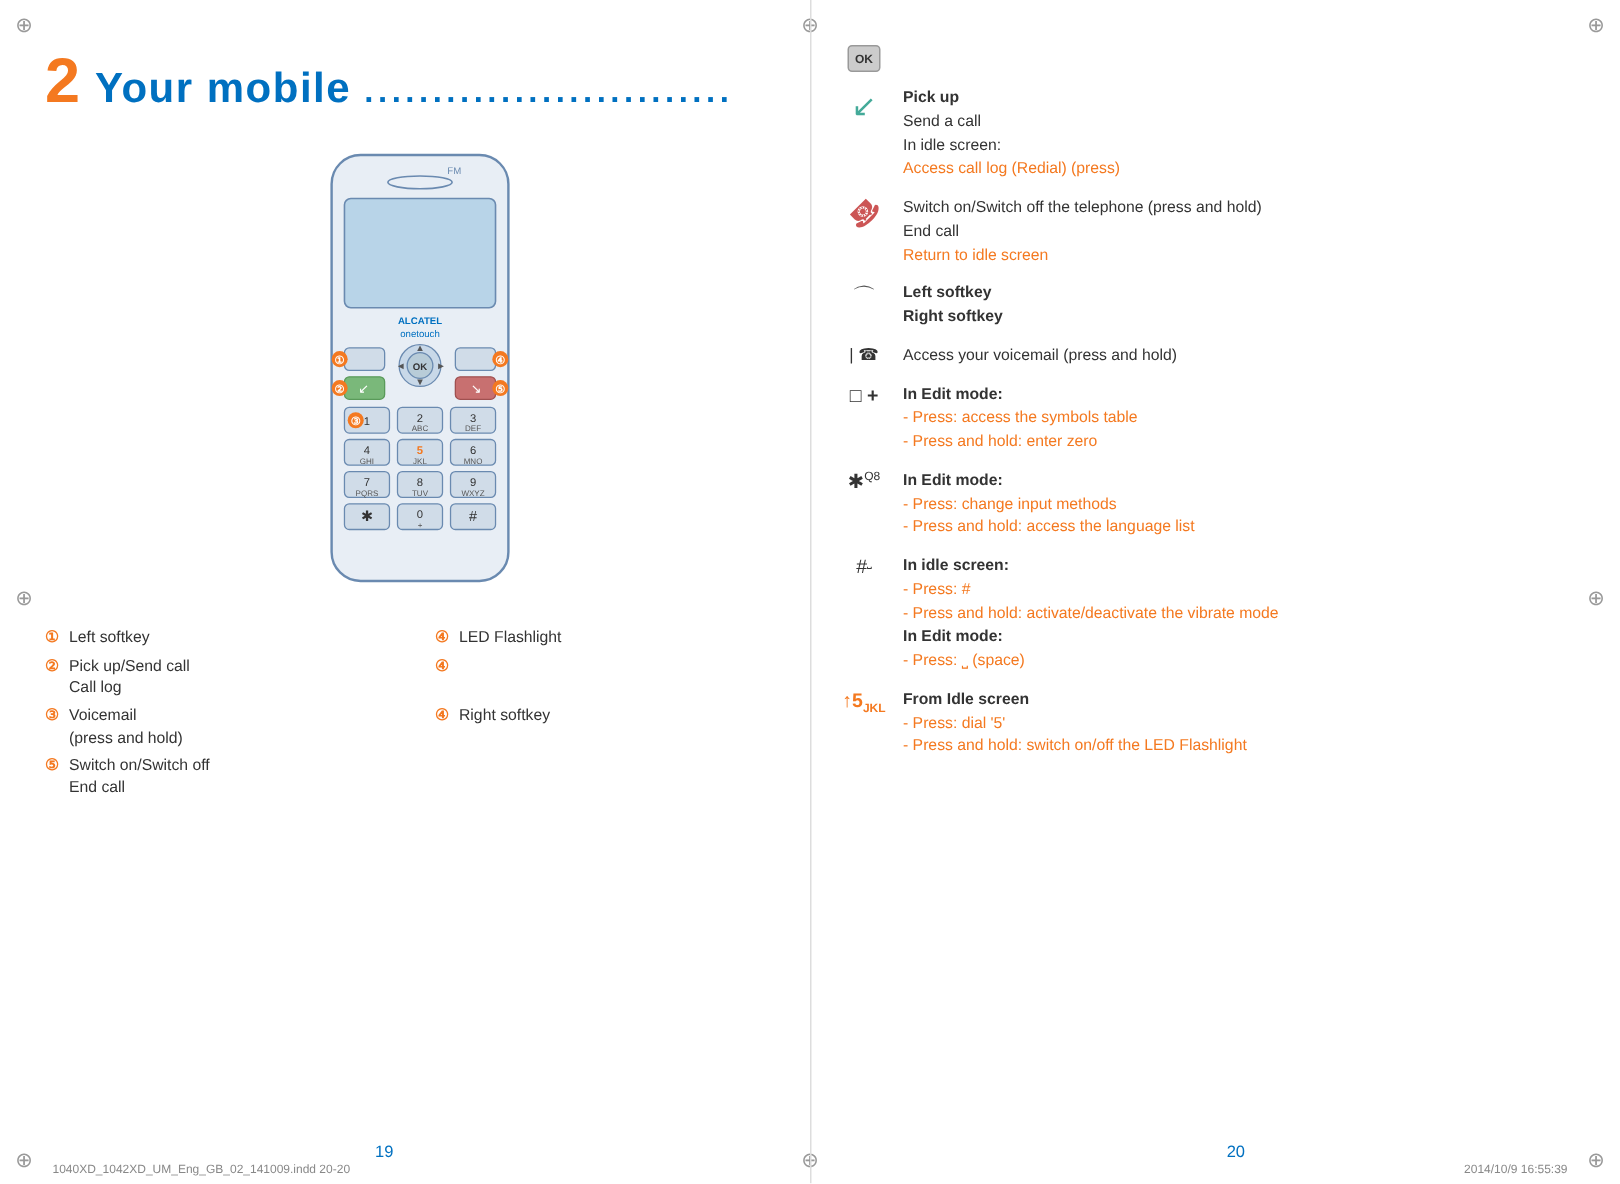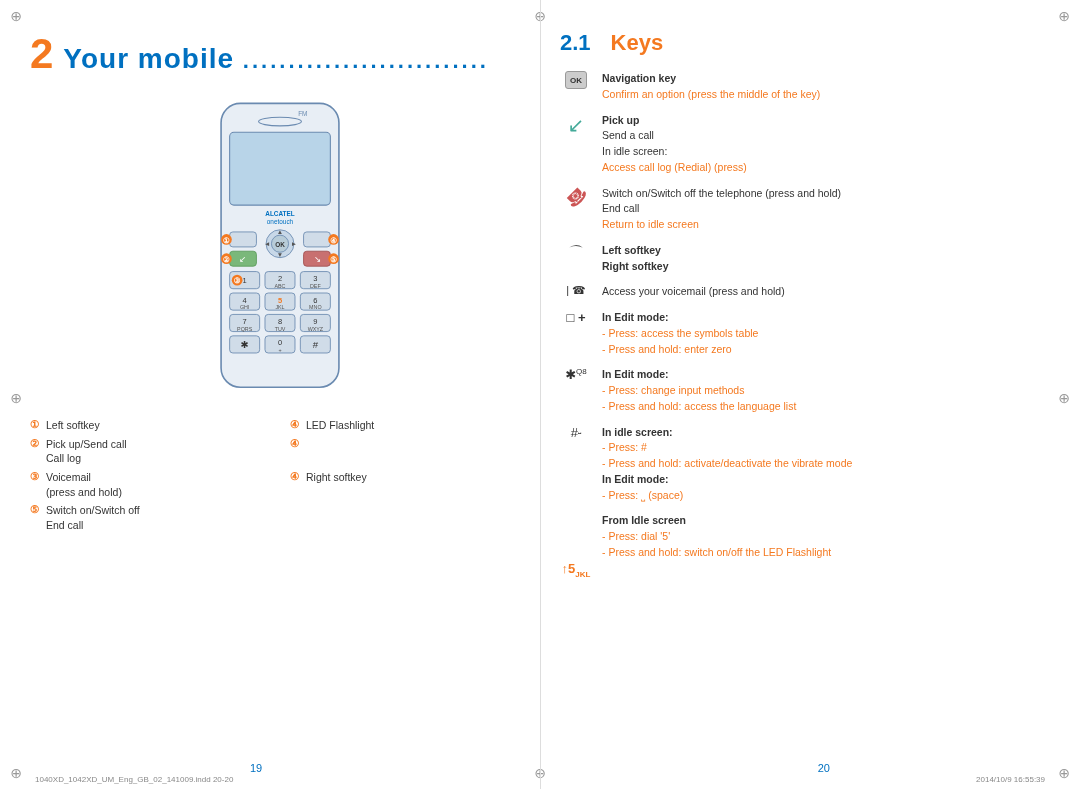--- a/index.html
+++ b/index.html
@@ -391,34 +391,26 @@
     </div>
     <div class="annotation-item">
       <span class="ann-num">⑤</span>
       <span class="ann-text">Switch on/Switch off<br>End call</span>
     </div>
   </div>
 
 </div>
 
 <div class="right-page">
-  <div class="section-heading">
-    <span class="section-number">2.1</span>
-    <span class="section-title">Keys</span>
-  </div>
 
   <div class="keys-section">
 
     <div class="key-entry">
       <div class="key-icon">
         <div class="icon-ok">OK</div>
-      </div>
-      <div class="key-description">
-        <span class="key-label">Navigation key</span><br>
-        <span class="key-orange">Confirm an option (press the middle of the key)</span>
       </div>
     </div>
 
     <div class="key-entry">
       <div class="key-icon">
         <span style="font-size:20px; color:#4a9; display:inline-block;">↙</span>
       </div>
       <div class="key-description">
         <span class="key-label">Pick up</span><br>
         <span>Send a call</span><br>
@@ -487,21 +479,21 @@
         <span class="key-label">In idle screen:</span><br>
         <span class="key-orange">- Press: #</span><br>
         <span class="key-orange">- Press and hold: activate/deactivate the vibrate mode</span><br>
         <span class="key-label">In Edit mode:</span><br>
         <span class="key-orange">- Press: ⎵ (space)</span>
       </div>
     </div>
 
     <div class="key-entry">
       <div class="key-icon">
-        <span style="font-size:13px; color:#f47920; font-weight:bold;margin-top:48px;">↑5<sub style="font-size:8px;">JKL</sub></span>
+        <span style="font-size:13px; color:#f47920; font-weight:bold;">↑5<sub style="font-size:8px;">JKL</sub></span>
       </div>
       <div class="key-description">
         <span class="key-label">From Idle screen</span><br>
         <span class="key-orange">- Press: dial '5'</span><br>
         <span class="key-orange">- Press and hold: switch on/off the LED Flashlight</span>
       </div>
     </div>
 
   </div>
 </div>

